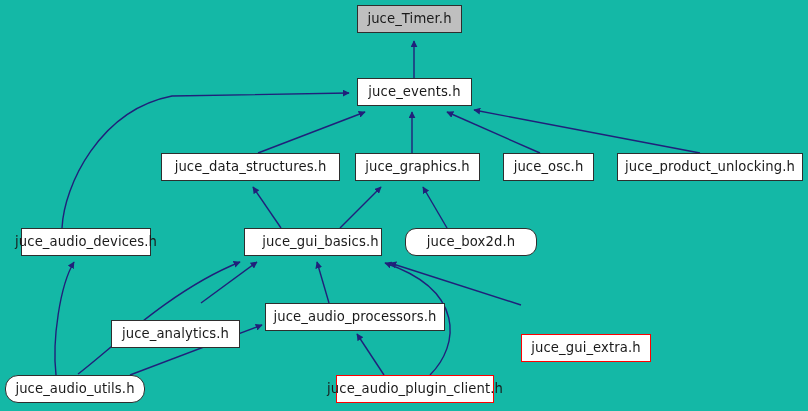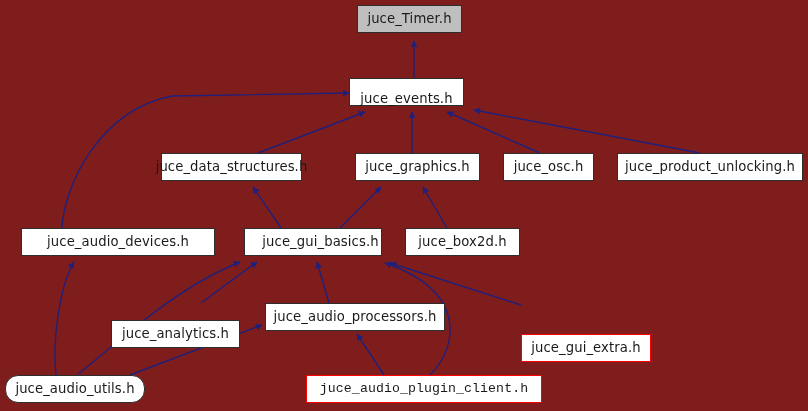--- a/index.html
+++ b/index.html
@@ -4,21 +4,21 @@
 <style>
   html, body {
     margin: 0;
     padding: 0;
     background: #ffffff;
   }
   #graph-root {
     position: relative;
     width: 808px;
     height: 411px;
-    background: #7f1d1d;
+    background: #14b8a6;
     font-family: "DejaVu Sans", "Liberation Sans", sans-serif;
     overflow: hidden;
   }
   svg#edges {
     position: absolute;
     left: 0;
     top: 0;
     width: 808px;
     height: 411px;
   }
@@ -76,53 +76,53 @@
         <path d="M 78,374 C 110,350 170,290 240,262" fill="none" stroke="#20207a" stroke-width="1.4" marker-end="url(#arrowhead)"></path>
         <path d="M 130,375 L 262,325" fill="none" stroke="#20207a" stroke-width="1.4" marker-end="url(#arrowhead)"></path>
         <path d="M 384,375 L 357,334" fill="none" stroke="#20207a" stroke-width="1.4" marker-end="url(#arrowhead)"></path>
         <path d="M 430,375 C 460,345 465,290 385,263" fill="none" stroke="#20207a" stroke-width="1.4" marker-end="url(#arrowhead)"></path>
       </g>
   </svg>
   <div id="node-layer">
       <div class="node current" style="left: 357px; top: 5px; width: 105px;">
         <span class="node-label">juce_Timer.h</span>
       </div>
-      <div class="node" style="left: 349px; top: 78px; width: 115px; align-items: flex-end;">
+      <div class="node" style="left: 357px; top: 78px; width: 115px;">
         <span class="node-label">juce_events.h</span>
       </div>
-      <div class="node" style="left: 161px; top: 153px; width: 141px;">
+      <div class="node" style="left: 161px; top: 153px; width: 179px;">
         <span class="node-label">juce_data_structures.h</span>
       </div>
       <div class="node" style="left: 355px; top: 153px; width: 125px;">
         <span class="node-label">juce_graphics.h</span>
       </div>
       <div class="node" style="left: 503px; top: 153px; width: 91px;">
         <span class="node-label">juce_osc.h</span>
       </div>
       <div class="node" style="left: 617px; top: 153px; width: 186px; text-align: center;">
         <span class="node-label">juce_product_unlocking.h</span>
       </div>
-      <div class="node" style="left: 21px; top: 228px; width: 194px;">
+      <div class="node" style="left: 21px; top: 228px; width: 130px;">
         <span class="node-label">juce_audio_devices.h</span>
       </div>
       <div class="node" style="left: 244px; top: 228px; width: 138px; padding-left: 15px;">
         <span class="node-label">juce_gui_basics.h</span>
       </div>
-      <div class="node" style="left: 405px; top: 228px; width: 115px;">
+      <div class="node" style="left: 405px; top: 228px; width: 132px; border-radius: 11px;">
         <span class="node-label">juce_box2d.h</span>
       </div>
       <div class="node" style="left: 111px; top: 320px; width: 129px;">
         <span class="node-label">juce_analytics.h</span>
       </div>
       <div class="node" style="left: 265px; top: 303px; width: 180px; align-items: center;">
         <span class="node-label">juce_audio_processors.h</span>
       </div>
       <div class="node highlight" style="left: 521px; top: 303px; width: 130px; margin-top: 31px;">
         <span class="node-label">juce_gui_extra.h</span>
       </div>
       <div class="node" style="left: 5px; top: 375px; width: 140px; border-radius: 13px;">
         <span class="node-label">juce_audio_utils.h</span>
       </div>
-      <div class="node highlight" style="left: 306px; top: 375px; width: 236px; font-family: Liberation Mono, monospace;">
+      <div class="node highlight" style="left: 336px; top: 375px; width: 158px;">
         <span class="node-label">juce_audio_plugin_client.h</span>
       </div>
     </div>
 </div>
 
 </body></html>

